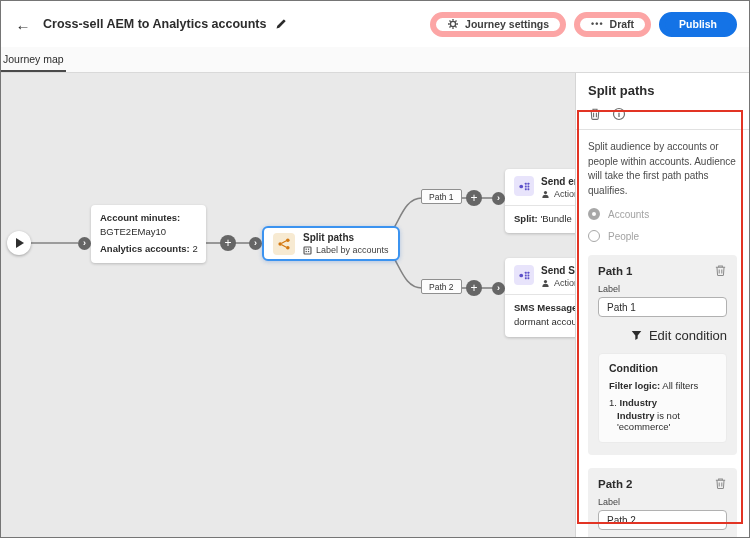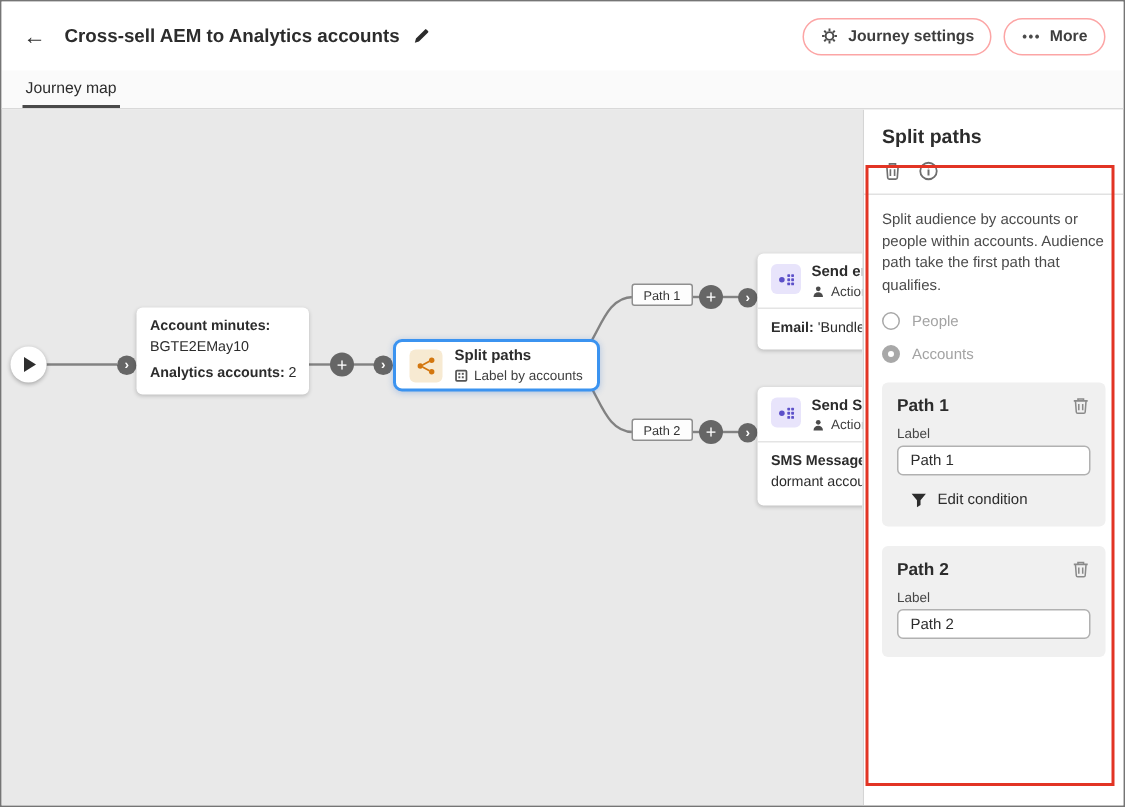--- a/index.html
+++ b/index.html
@@ -13,26 +13,26 @@
   .title-block { display:flex; flex-direction:column; }
   .title-row { display:flex; align-items:center; gap:9px; }
   .journey-title { font-size:12.5px; font-weight:bold; color:#2c2c2c; }
   .pencil { color:#2c2c2c; display:flex; }
   .status-row { display:flex; align-items:center; gap:8px; margin-top:4px; font-size:10.5px; color:#4b4b4b; }
   .status-dot { width:7px; height:7px; border-radius:50%; background:#6e6e6e; }
   .draft { font-style:italic; color:#6e6e6e; }
   .vsep { width:1px; height:13px; background:#d3d3d3; }
   .check-circle { width:13px; height:13px; border-radius:50%; background:#2d9d78; color:#fff; font-size:8px; font-weight:bold; display:flex; align-items:center; justify-content:center; }
   .header-actions { margin-left:auto; display:flex; align-items:center; gap:8px; }
-  .btn { height:25px; display:flex; align-items:center; gap:6px; padding:0 11px; border:1px solid #fca5a5; border-radius:14px; background:#fff; font-size:10.5px; color:#3e3e3e; font-weight:bold; cursor:pointer; }
+  .btn { height:25px; display:flex; align-items:center; gap:6px; padding:0 11px; border:6px solid #fca5a5; border-radius:14px; background:#fff; font-size:10.5px; color:#3e3e3e; font-weight:bold; cursor:pointer; }
   .btn .ellipsis { letter-spacing:1px; font-size:9px; color:#4b4b4b; }
   .btn-primary { background:#1473e6; border-color:#1473e6; color:#fff; padding:0 14px; }
 
   
-  .tabbar { height:26px; background:#fafafa; border-bottom:1px solid #d9d9d9; padding-left:14px; display:flex; align-items:flex-end; flex:0 0 auto; }
+  .tabbar { height:26px; background:#fafafa; border-bottom:1px solid #d9d9d9; display:flex; align-items:flex-end; flex:0 0 auto; }
   .tab { font-size:10.5px; color:#2c2c2c; padding:3px 2px 5px; border-bottom:2px solid #4a4a4a; font-weight:normal; cursor:pointer; }
 
   
   .main { flex:1; display:flex; overflow:hidden; }
   .canvas { flex:1; position:relative; background:#e9e9e9; overflow:hidden; }
   .connector-svg { position:absolute; left:0; top:0; }
 
   .play-btn { position:absolute; left:6px; top:158px; width:24px; height:24px; border-radius:50%; background:#fff; box-shadow:0 1px 3px rgba(0,0,0,.3); display:flex; align-items:center; justify-content:center; cursor:pointer; }
   .play-tri { width:0; height:0; border-left:8px solid #2e2e2e; border-top:5px solid transparent; border-bottom:5px solid transparent; margin-left:2px; }
 
@@ -71,21 +71,21 @@
   .radio.sel { border:4px solid #a8a8a8; }
   .radio.unsel { border:1.5px solid #a8a8a8; }
   .radio-label { font-size:10px; color:#a3a3a3; }
 
   .path-card { background:#f0f0f0; border-radius:4px; margin-top:13px; padding:9px 10px 12px; }
   .path-card-head { display:flex; align-items:center; justify-content:space-between; }
   .path-name { font-size:11.5px; font-weight:bold; color:#2c2c2c; }
   .trash-sm { color:#8a8a8a; display:flex; cursor:pointer; }
   .field-caption { font-size:9px; color:#464646; margin-top:7px; }
   .path-input { width:100%; height:20px; margin-top:3px; border:1px solid #b1b1b1; border-radius:4px; padding:0 8px; font-size:10px; color:#2c2c2c; background:#fff; font-family:inherit; }
-  .edit-cond { display:flex; align-items:center; gap:7px; margin-top:11px; margin-left:9px; font-size:10px; color:#2c2c2c; cursor:pointer; }
+  .edit-cond { display:flex; align-items:center; gap:7px; margin-top:11px; margin-left:9px; font-size:13px; color:#2c2c2c; cursor:pointer;justify-content:flex-end; }
   .edit-cond .funnel { display:flex; color:#2c2c2c; }
   .cond-card { background:#fbfbfb; border:1px solid #ebebeb; border-radius:4px; margin-top:10px; padding:8px 10px 10px; }
   .cond-title { font-size:10.5px; font-weight:bold; color:#2c2c2c; }
   .cond-row { font-size:9.5px; color:#2c2c2c; margin-top:6px; }
   .cond-indent { margin-top:2px; margin-left:8px; font-size:9.5px; color:#2c2c2c; }
 
   .highlight-box { position:absolute; left:1px; top:37px; width:166px; height:414px; border:2px solid #e23424; pointer-events:none; z-index:5; }
 
   b { font-weight:bold; }
 </style>
@@ -113,22 +113,23 @@
               <g stroke="currentColor" stroke-width="1.5" fill="none">
                 <path d="M7 1.2v2M7 10.8v2M1.2 7h2M10.8 7h2M2.9 2.9l1.4 1.4M9.7 9.7l1.4 1.4M11.1 2.9 9.7 4.3M4.3 9.7l-1.4 1.4"></path>
                 <circle cx="7" cy="7" r="3"></circle>
               </g>
             </svg>
         </span>
         <span>Journey settings</span>
       </button>
       <button class="btn">
         <span class="ellipsis">•••</span>
-        <span>More</span>
+        <span>Draft</span>
       </button>
+      <button class="btn btn-primary">Publish</button>
     </div>
   </div>
 
   <div class="tabbar">
     <div class="tab">Journey map</div>
   </div>
 
   <div class="main">
 
     <div class="canvas">
@@ -217,21 +218,21 @@
                 <svg viewBox="0 0 12 12" width="9" height="9">
                     <circle cx="6" cy="3.4" r="2.1" fill="currentColor"></circle>
                     <path d="M1.8 10.6a4.2 4.2 0 0 1 8.4 0z" fill="currentColor"></path>
                   </svg>
               </span>
               <span>Action on p</span>
             </div>
           </span>
         </div>
         <div class="node-body">
-          <b>Email:</b><span> 'Bundle promo</span>
+          <b>Split:</b><span> 'Bundle promo</span>
         </div>
       </div>
 
       <div class="path-tag" style="left:420px; top:206px;">Path 2</div>
       <div class="conn-dot plus" style="left:465px; top:207px;">+</div>
       <div class="conn-dot chev" style="left:491px; top:208.5px;">›</div>
 
       <div class="node-card" style="left:504px; top:185px; width:130px;">
         <div class="node-head bordered" style="align-items:flex-start;">
           <span class="icon-box icon-purple">
@@ -284,30 +285,30 @@
           <svg viewBox="0 0 14 14" width="14" height="14">
               <circle cx="7" cy="7" r="5.5" fill="none" stroke="currentColor" stroke-width="1.2"></circle>
               <circle cx="7" cy="4.4" r="0.9" fill="currentColor"></circle>
               <rect x="6.35" y="6" width="1.3" height="4" fill="currentColor"></rect>
             </svg>
         </span>
       </div>
       <div class="panel-divider"></div>
 
       <div class="panel-body">
-        <div class="panel-desc">Split audience by accounts or people within accounts. Audience path take the first path that qualifies.</div>
-
-
+        <div class="panel-desc">Split audience by accounts or people within accounts. Audience will take the first path paths qualifies.</div>
+
+
+        <div class="radio-row">
+          <span class="radio sel"></span>
+          <span class="radio-label">Accounts</span>
+        </div>
         <div class="radio-row">
           <span class="radio unsel"></span>
           <span class="radio-label">People</span>
-        </div>
-        <div class="radio-row">
-          <span class="radio sel"></span>
-          <span class="radio-label">Accounts</span>
         </div>
 
         <div class="path-card">
           <div class="path-card-head">
             <span class="path-name">Path 1</span>
             <span class="trash-sm">
               <svg viewBox="0 0 14 14" width="13" height="13">
                   <path d="M2 3.5h10" stroke="currentColor" stroke-width="1.1" fill="none"></path>
                   <path d="M5 3.5V2.2h4v1.3" fill="none" stroke="currentColor" stroke-width="1.1"></path>
                   <path d="M3.2 3.5l.6 8a1 1 0 0 0 1 .9h4.4a1 1 0 0 0 1-.9l.6-8" fill="none" stroke="currentColor" stroke-width="1.1"></path>
@@ -318,20 +319,26 @@
           <div class="field-caption">Label</div>
           <input class="path-input" value="Path 1" style="">
           <div class="edit-cond">
             <span class="funnel">
               <svg viewBox="0 0 12 12" width="11" height="11">
                   <path d="M0.8 1.2h10.4L7.3 6v3.4L4.7 11V6L0.8 1.2z" fill="currentColor"></path>
                 </svg>
             </span>
             <span>Edit condition</span>
           </div>
+          <div class="cond-card">
+            <div class="cond-title">Condition</div>
+            <div class="cond-row"><b>Filter logic:</b><span> All filters</span></div>
+            <div class="cond-row"><span>1.</span> <b>Industry</b></div>
+            <div class="cond-indent"><b>Industry</b><span> is not 'ecommerce'</span></div>
+          </div>
         </div>
 
         <div class="path-card">
           <div class="path-card-head">
             <span class="path-name">Path 2</span>
             <span class="trash-sm">
               <svg viewBox="0 0 14 14" width="13" height="13">
                   <path d="M2 3.5h10" stroke="currentColor" stroke-width="1.1" fill="none"></path>
                   <path d="M5 3.5V2.2h4v1.3" fill="none" stroke="currentColor" stroke-width="1.1"></path>
                   <path d="M3.2 3.5l.6 8a1 1 0 0 0 1 .9h4.4a1 1 0 0 0 1-.9l.6-8" fill="none" stroke="currentColor" stroke-width="1.1"></path>

